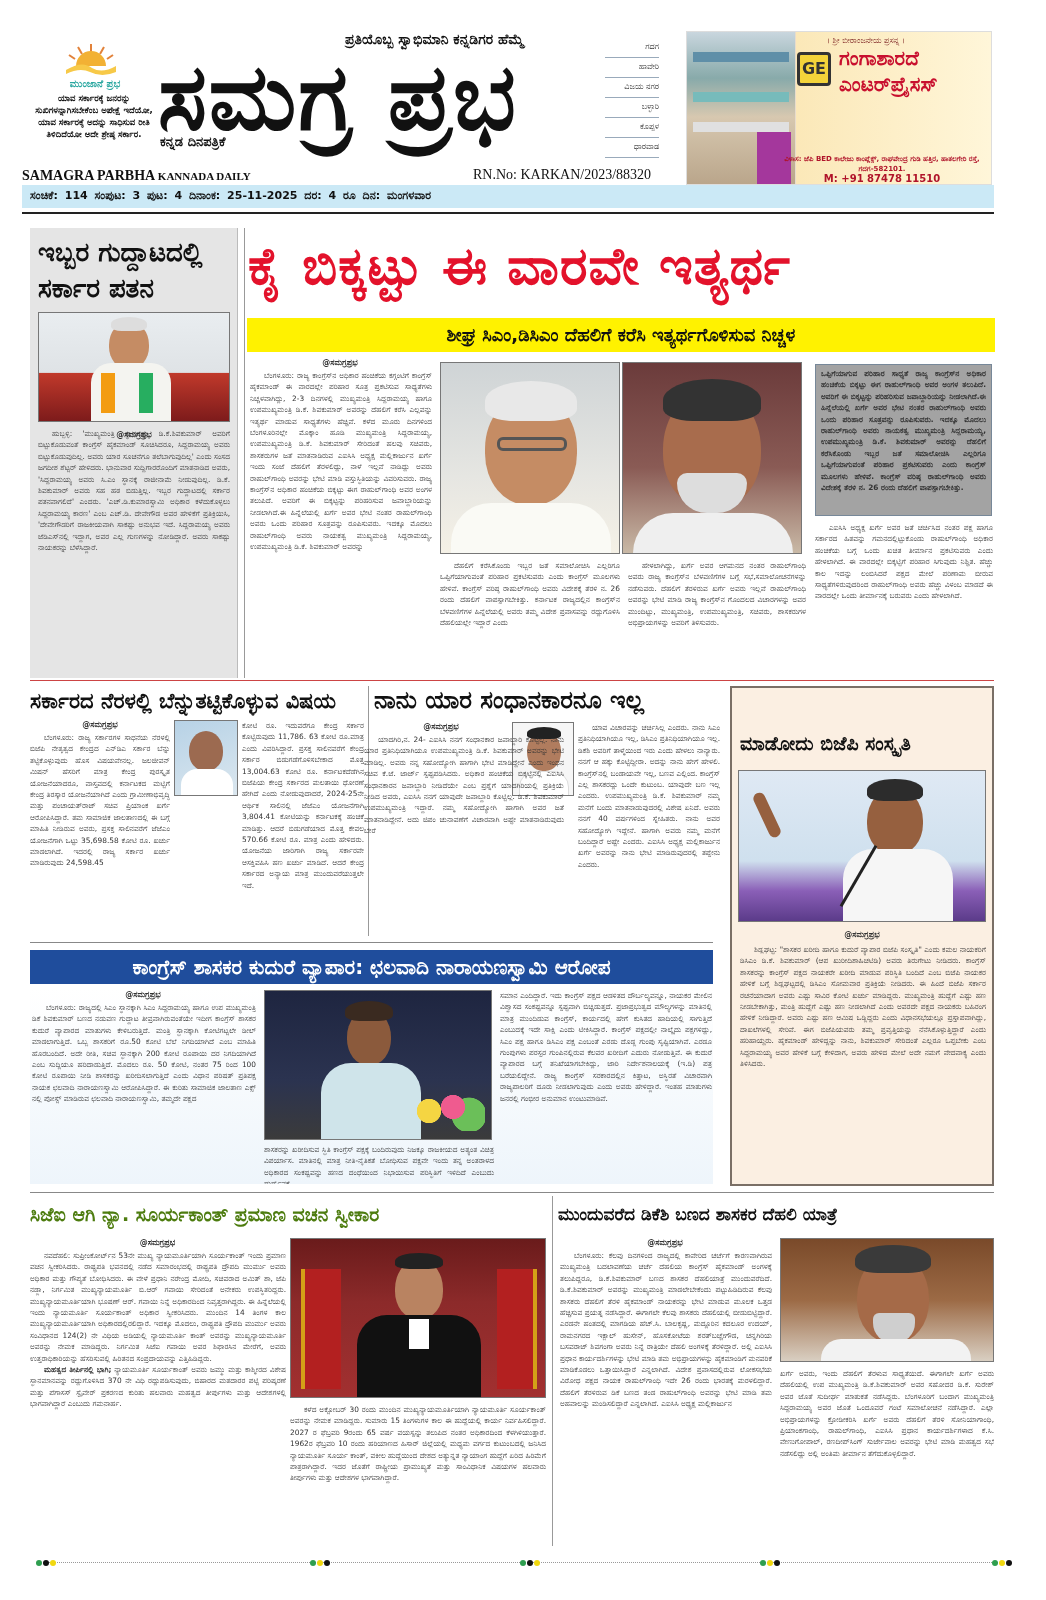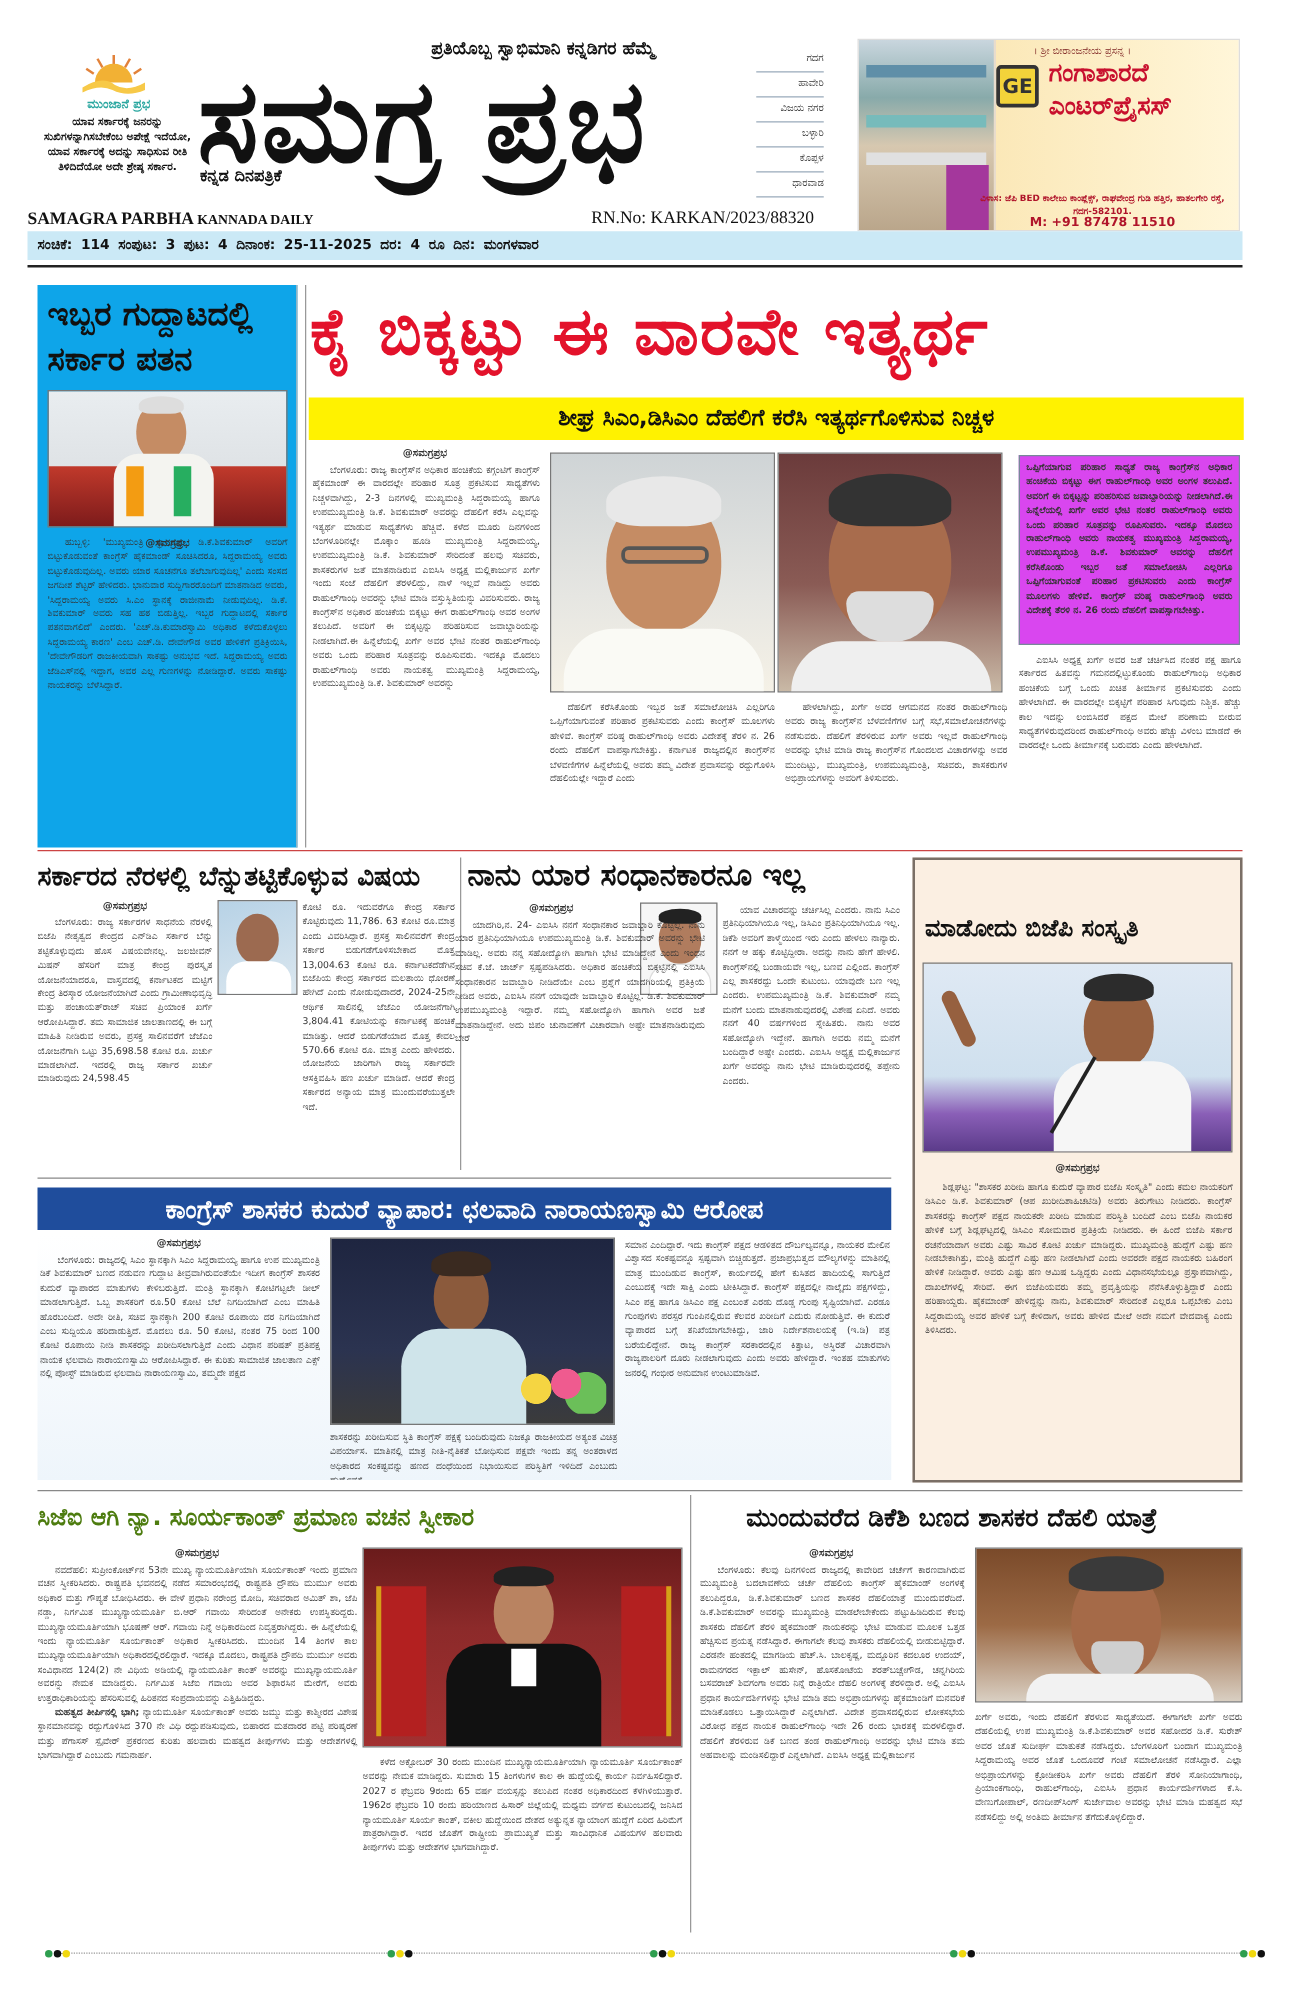--- a/index.html
+++ b/index.html
@@ -39,26 +39,26 @@
   
   .credit { font-size: 8px; font-weight: bold; text-align: center; color: #333; }
   .body { font-size: 7.4px; line-height: 11.4px; color: #333; text-align: justify; }
   .body p { text-indent: 14px; }
   .photo { overflow: hidden; border: 1px solid #777; }
   .face { position: absolute; border-radius: 50% 50% 46% 46%; background: #c58c64; }
   .hair { position: absolute; border-radius: 50% 50% 30% 30%; }
   .vline { width: 1px; background: #999; }
 
   
-  .side1 { left: 30px; top: 228px; width: 208px; height: 450px; background: #0ea5e9; border-right: 1px solid #bbb; }
+  .side1 { left: 30px; top: 228px; width: 208px; height: 450px; background: #e5e5e5; border-right: 1px solid #bbb; }
   .side1 h2 { position: absolute; left: 8px; top: 6px; width: 196px; font-size: 26px; line-height: 36px; font-weight: 900; color: #111; }
 
   .main-head { left: 248px; top: 228px; font-size: 52px; line-height: 76px; font-weight: 900; color: #e3122b; letter-spacing: 1px; }
   .main-sub { left: 247px; top: 318px; width: 748px; height: 34px; background: #fff200; font-size: 18px; line-height: 34px; font-weight: 900; text-align: center; color: #111; }
-  .info-box { left: 815px; top: 364px; width: 177px; height: 152px; background: #d946ef; border: 1px solid #789; padding: 3px 5px; }
+  .info-box { left: 815px; top: 364px; width: 177px; height: 152px; background: #a3a3a3; border: 1px solid #789; padding: 3px 5px; }
 
   .sec-head { font-weight: 900; color: #111; white-space: nowrap; text-align: center; }
   .red { color: #4d7c0f; }
   .blue-banner { left: 30px; top: 950px; width: 683px; height: 34px; background: #1f4d9c; color: #fff; font-size: 20px; line-height: 34px; font-weight: bold; text-align: center; }
   .beige-box { left: 730px; top: 686px; width: 264px; height: 500px; background: #fbefe2; border: 2px solid #7a6f66; }
   .footer-line { left: 48px; top: 1562px; width: 950px; height: 1px; border-top: 1px dotted #999; }
   .dot { position: absolute; width: 6px; height: 6px; border-radius: 50%; top: -3px; }
 </style>
 </head>
 <body>
@@ -250,21 +250,21 @@
   <div style="position:absolute;left:66px;top:76px;width:124px;height:84px;background:#111;border-radius:30px 30px 0 0;"></div>
   <div style="position:absolute;left:118px;top:80px;width:20px;height:30px;background:#fff;"></div>
   <div style="position:absolute;left:10px;top:30px;width:40px;height:120px;background:#b32020;border-left:4px solid #d4a017;"></div>
   <div style="position:absolute;left:206px;top:30px;width:40px;height:120px;background:#b32020;border-right:4px solid #d4a017;"></div>
 </div>
 <div class="abs body" style="left:290px;top:1404px;width:256px;height:140px;overflow:hidden;">
   <p>ಕಳೆದ ಅಕ್ಟೋಬರ್ 30 ರಂದು ಮುಂದಿನ ಮುಖ್ಯನ್ಯಾಯಮೂರ್ತಿಯಾಗಿ ನ್ಯಾಯಮೂರ್ತಿ ಸೂರ್ಯಕಾಂತ್ ಅವರನ್ನು ನೇಮಕ ಮಾಡಿದ್ದರು. ಸುಮಾರು 15 ತಿಂಗಳುಗಳ ಕಾಲ ಈ ಹುದ್ದೆಯಲ್ಲಿ ಕಾರ್ಯ ನಿರ್ವಹಿಸಲಿದ್ದಾರೆ. 2027 ರ ಫೆಬ್ರವರಿ 9ರಂದು 65 ವರ್ಷ ವಯಸ್ಸನ್ನು ತಲುಪಿದ ನಂತರ ಅಧಿಕಾರದಿಂದ ಕೆಳಗಿಳಿಯುತ್ತಾರೆ. 1962ರ ಫೆಬ್ರವರಿ 10 ರಂದು ಹರಿಯಾಣದ ಹಿಸಾರ್ ಜಿಲ್ಲೆಯಲ್ಲಿ ಮಧ್ಯಮ ವರ್ಗದ ಕುಟುಂಬದಲ್ಲಿ ಜನಿಸಿದ ನ್ಯಾಯಮೂರ್ತಿ ಸೂರ್ಯ ಕಾಂತ್, ವಕೀಲ ಹುದ್ದೆಯಿಂದ ದೇಶದ ಅತ್ಯುನ್ನತ ನ್ಯಾಯಾಂಗ ಹುದ್ದೆಗೆ ಏರಿದ ಹಿರಿಮೆಗೆ ಪಾತ್ರರಾಗಿದ್ದಾರೆ. ಇದರ ಜೊತೆಗೆ ರಾಷ್ಟ್ರೀಯ ಪ್ರಾಮುಖ್ಯತೆ ಮತ್ತು ಸಾಂವಿಧಾನಿಕ ವಿಷಯಗಳ ಹಲವಾರು ತೀರ್ಪುಗಳು ಮತ್ತು ಆದೇಶಗಳ ಭಾಗವಾಗಿದ್ದಾರೆ.</p>
 </div>
 <div class="abs vline" style="left:552px;top:1196px;height:350px;"></div>
 
-<div class="abs sec-head" style="left:558px;top:1196px;font-size:20px;line-height:36px;margin-left:39px;">ಮುಂದುವರೆದ ಡಿಕೆಶಿ ಬಣದ ಶಾಸಕರ ದೆಹಲಿ ಯಾತ್ರೆ</div>
+<div class="abs sec-head" style="left:558px;top:1196px;font-size:17px;line-height:36px;">ಮುಂದುವರೆದ ಡಿಕೆಶಿ ಬಣದ ಶಾಸಕರ ದೆಹಲಿ ಯಾತ್ರೆ</div>
 <div class="abs credit" style="left:560px;top:1238px;width:210px;">@ಸಮಗ್ರಪ್ರಭ</div>
 <div class="abs body" style="left:560px;top:1250px;width:212px;height:290px;overflow:hidden;">
   <p>ಬೆಂಗಳೂರು: ಕೆಲವು ದಿನಗಳಿಂದ ರಾಜ್ಯದಲ್ಲಿ ಕಾವೇರಿದ ಚರ್ಚೆಗೆ ಕಾರಣವಾಗಿರುವ ಮುಖ್ಯಮಂತ್ರಿ ಬದಲಾವಣೆಯ ಚರ್ಚೆ ದೆಹಲಿಯ ಕಾಂಗ್ರೆಸ್ ಹೈಕಮಾಂಡ್ ಅಂಗಳಕ್ಕೆ ತಲುಪಿದ್ದರೂ, ಡಿ.ಕೆ.ಶಿವಕುಮಾರ್ ಬಣದ ಶಾಸಕರ ದೆಹಲಿಯಾತ್ರೆ ಮುಂದುವರೆದಿದೆ. ಡಿ.ಕೆ.ಶಿವಕುಮಾರ್ ಅವರನ್ನು ಮುಖ್ಯಮಂತ್ರಿ ಮಾಡಲೇಬೇಕೆಂದು ಪಟ್ಟುಹಿಡಿದಿರುವ ಕೆಲವು ಶಾಸಕರು ದೆಹಲಿಗೆ ತೆರಳಿ ಹೈಕಮಾಂಡ್ ನಾಯಕರನ್ನು ಭೇಟಿ ಮಾಡುವ ಮೂಲಕ ಒತ್ತಡ ಹೆಚ್ಚಿಸುವ ಪ್ರಯತ್ನ ನಡೆಸಿದ್ದಾರೆ. ಈಗಾಗಲೇ ಕೆಲವು ಶಾಸಕರು ದೆಹಲಿಯಲ್ಲಿ ಬೀಡುಬಿಟ್ಟಿದ್ದಾರೆ. ಎರಡನೇ ಹಂತದಲ್ಲಿ ಮಾಗಡಿಯ ಹೆಚ್.ಸಿ. ಬಾಲಕೃಷ್ಣ, ಮದ್ದೂರಿನ ಕದಲೂರ ಉದಯ್, ರಾಮನಗರದ ಇಕ್ಬಾಲ್ ಹುಸೇನ್, ಹೊಸಕೋಟೆಯ ಶರತ್‌ಬಚ್ಚೇಗೌಡ, ಚನ್ನಗಿರಿಯ ಬಸವರಾಜ್ ಶಿವಗಂಗಾ ಅವರು ನಿನ್ನೆ ರಾತ್ರಿಯೇ ದೆಹಲಿ ಅಂಗಳಕ್ಕೆ ತೆರಳಿದ್ದಾರೆ. ಅಲ್ಲಿ ಎಐಸಿಸಿ ಪ್ರಧಾನ ಕಾರ್ಯದರ್ಶಿಗಳನ್ನು ಭೇಟಿ ಮಾಡಿ ತಮ ಅಭಿಪ್ರಾಯಗಳನ್ನು ಹೈಕಮಾಂಡಿಗೆ ಮನವರಿಕೆ ಮಾಡಿಕೊಡಲು ಒತ್ತಾಯಿಸಿದ್ದಾರೆ ಎನ್ನಲಾಗಿದೆ. ವಿದೇಶ ಪ್ರವಾಸದಲ್ಲಿರುವ ಲೋಕಸಭೆಯ ವಿರೋಧ ಪಕ್ಷದ ನಾಯಕ ರಾಹುಲ್‌ಗಾಂಧಿ ಇದೇ 26 ರಂದು ಭಾರತಕ್ಕೆ ಮರಳಲಿದ್ದಾರೆ. ದೆಹಲಿಗೆ ತೆರಳಿರುವ ಡಿಕೆ ಬಣದ ತಂಡ ರಾಹುಲ್‌ಗಾಂಧಿ ಅವರನ್ನು ಭೇಟಿ ಮಾಡಿ ತಮ ಅಹವಾಲನ್ನು ಮಂಡಿಸಲಿದ್ದಾರೆ ಎನ್ನಲಾಗಿದೆ. ಎಐಸಿಸಿ ಅಧ್ಯಕ್ಷ ಮಲ್ಲಿಕಾರ್ಜುನ</p>
 </div>
 <div class="abs photo" style="left:780px;top:1238px;width:214px;height:124px;background:linear-gradient(180deg,#7a4a2a 0,#9c6a45 50%,#d9cfc2 100%);">
   <div class="face" style="left:76px;top:14px;width:72px;height:90px;background:#a56a48;"></div>
   <div class="hair" style="left:74px;top:6px;width:76px;height:28px;background:#3a3a3a;"></div>
   <div style="position:absolute;left:92px;top:74px;width:42px;height:30px;background:#cfcfcf;border-radius:6px 6px 20px 20px;"></div>
   <div style="position:absolute;left:40px;top:100px;width:150px;height:24px;background:#f2f2f2;border-radius:20px 20px 0 0;"></div>
 </div>

